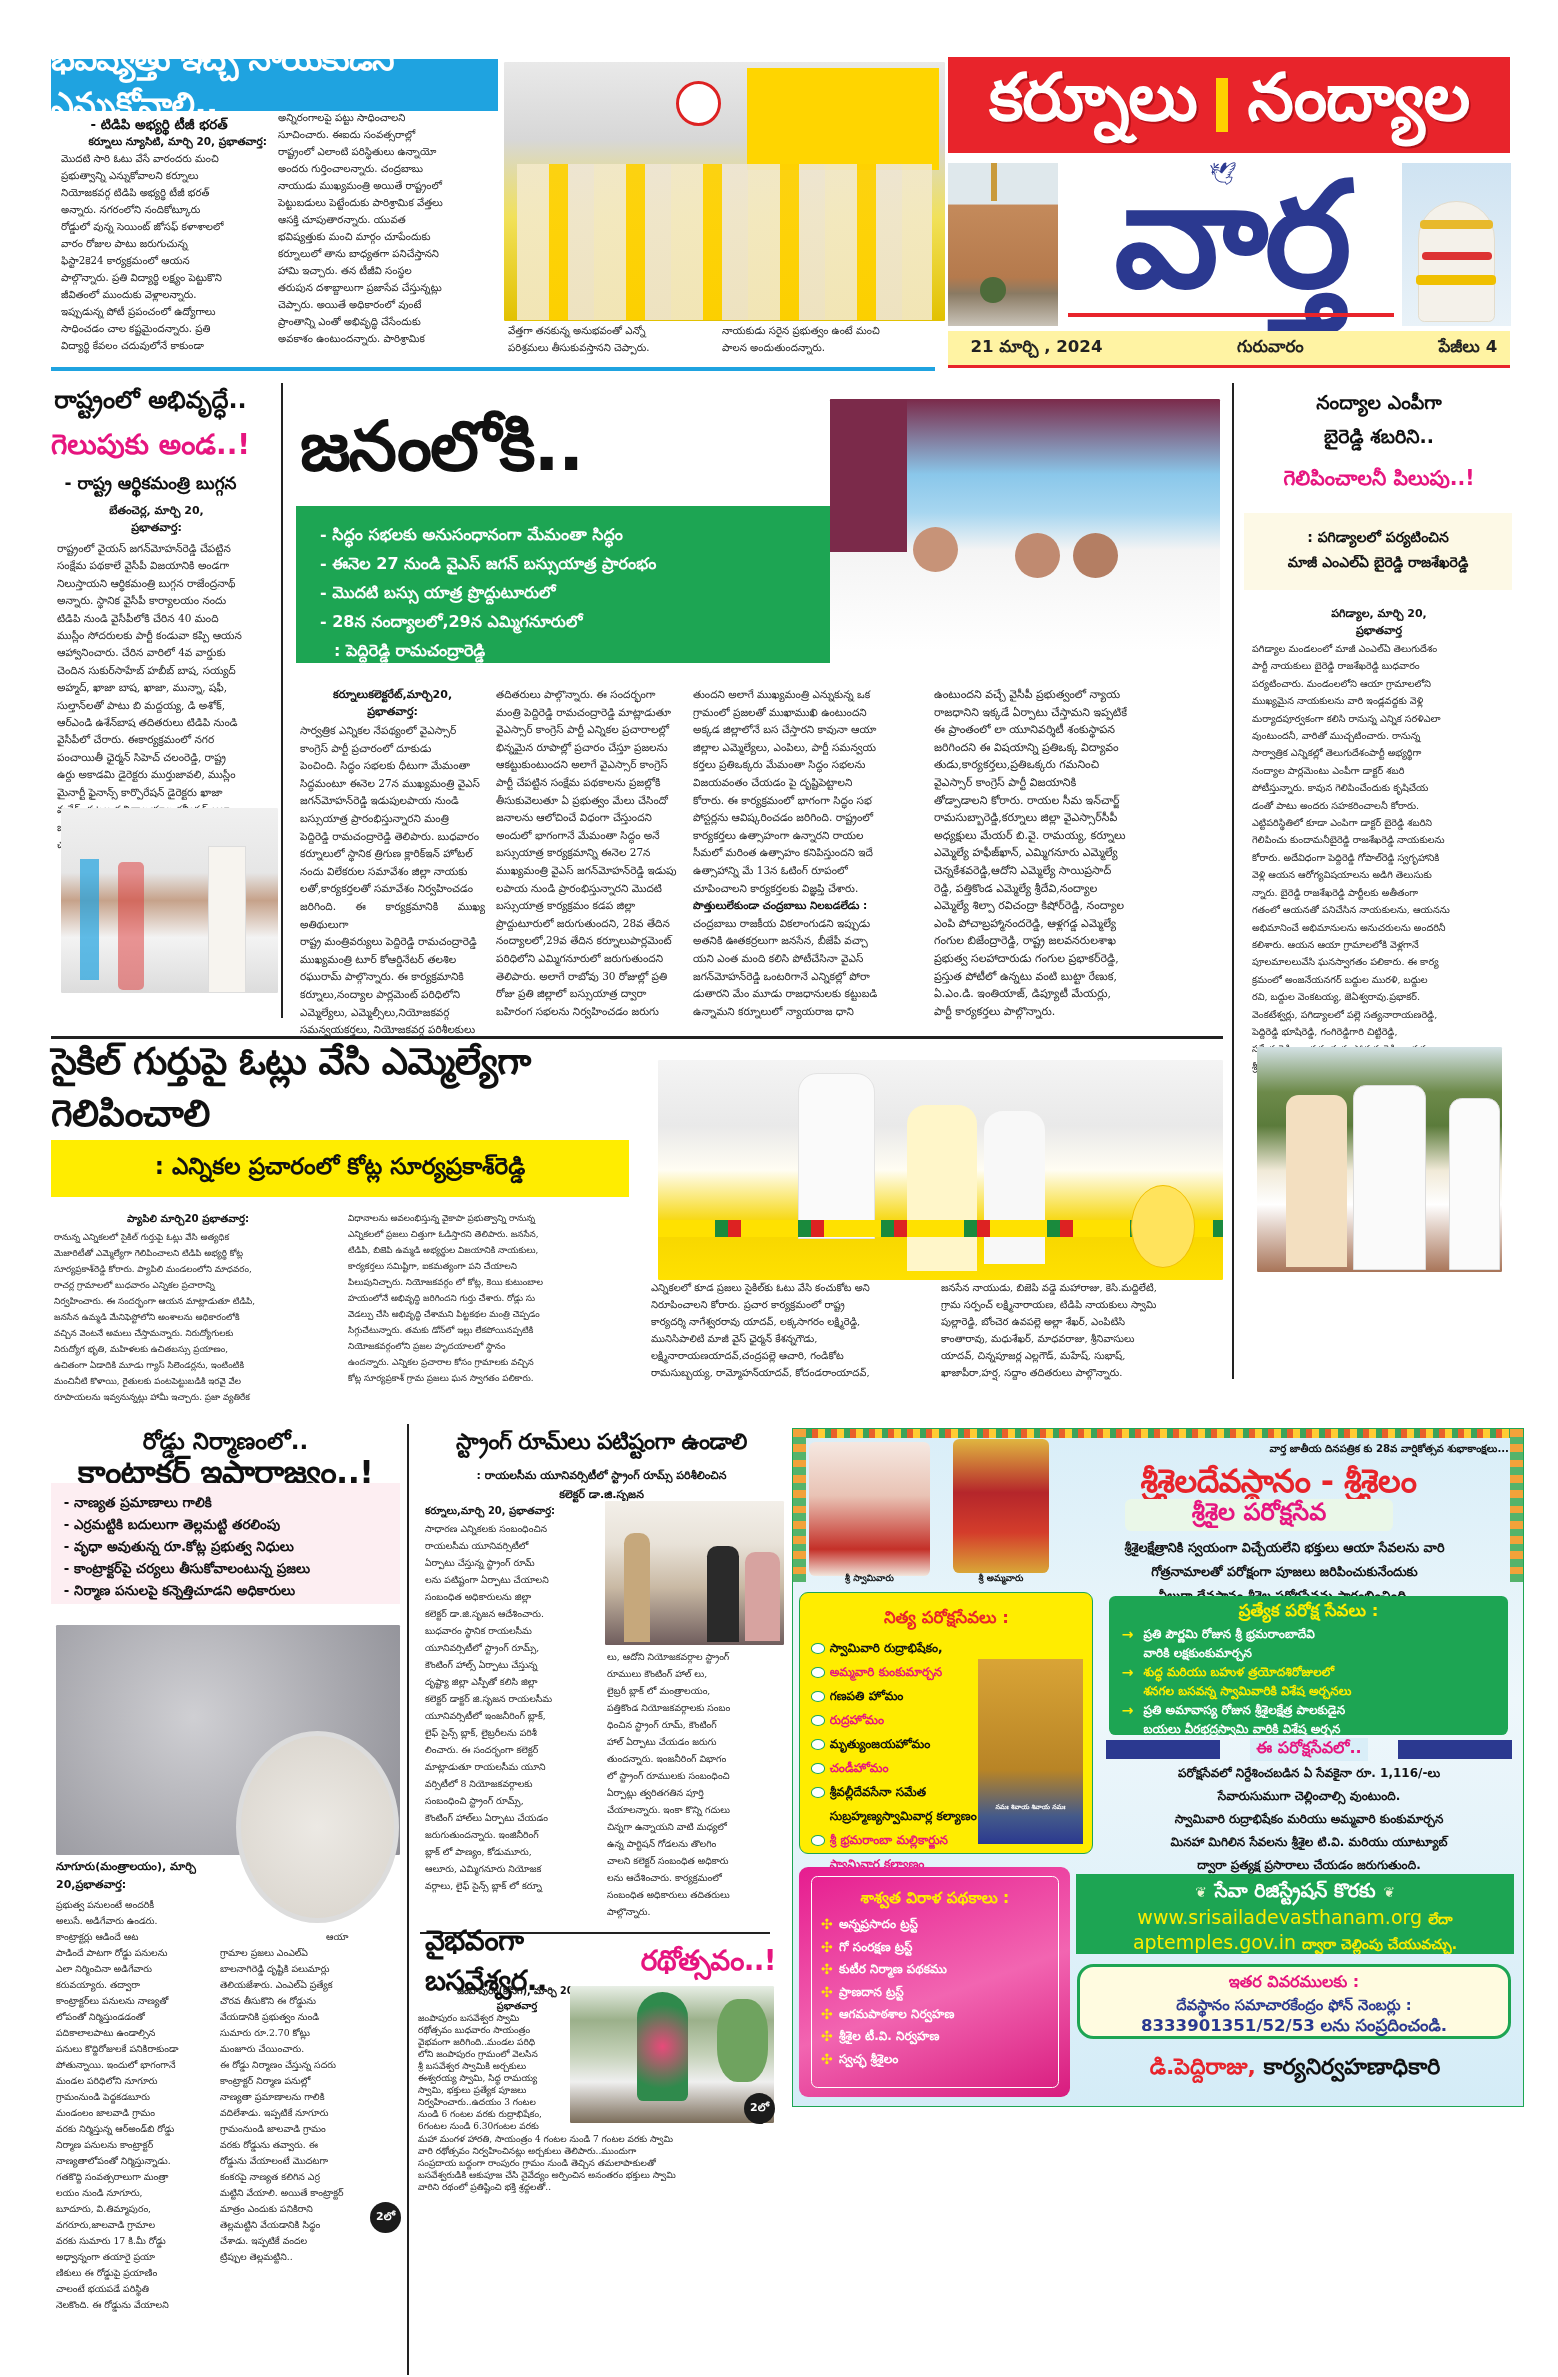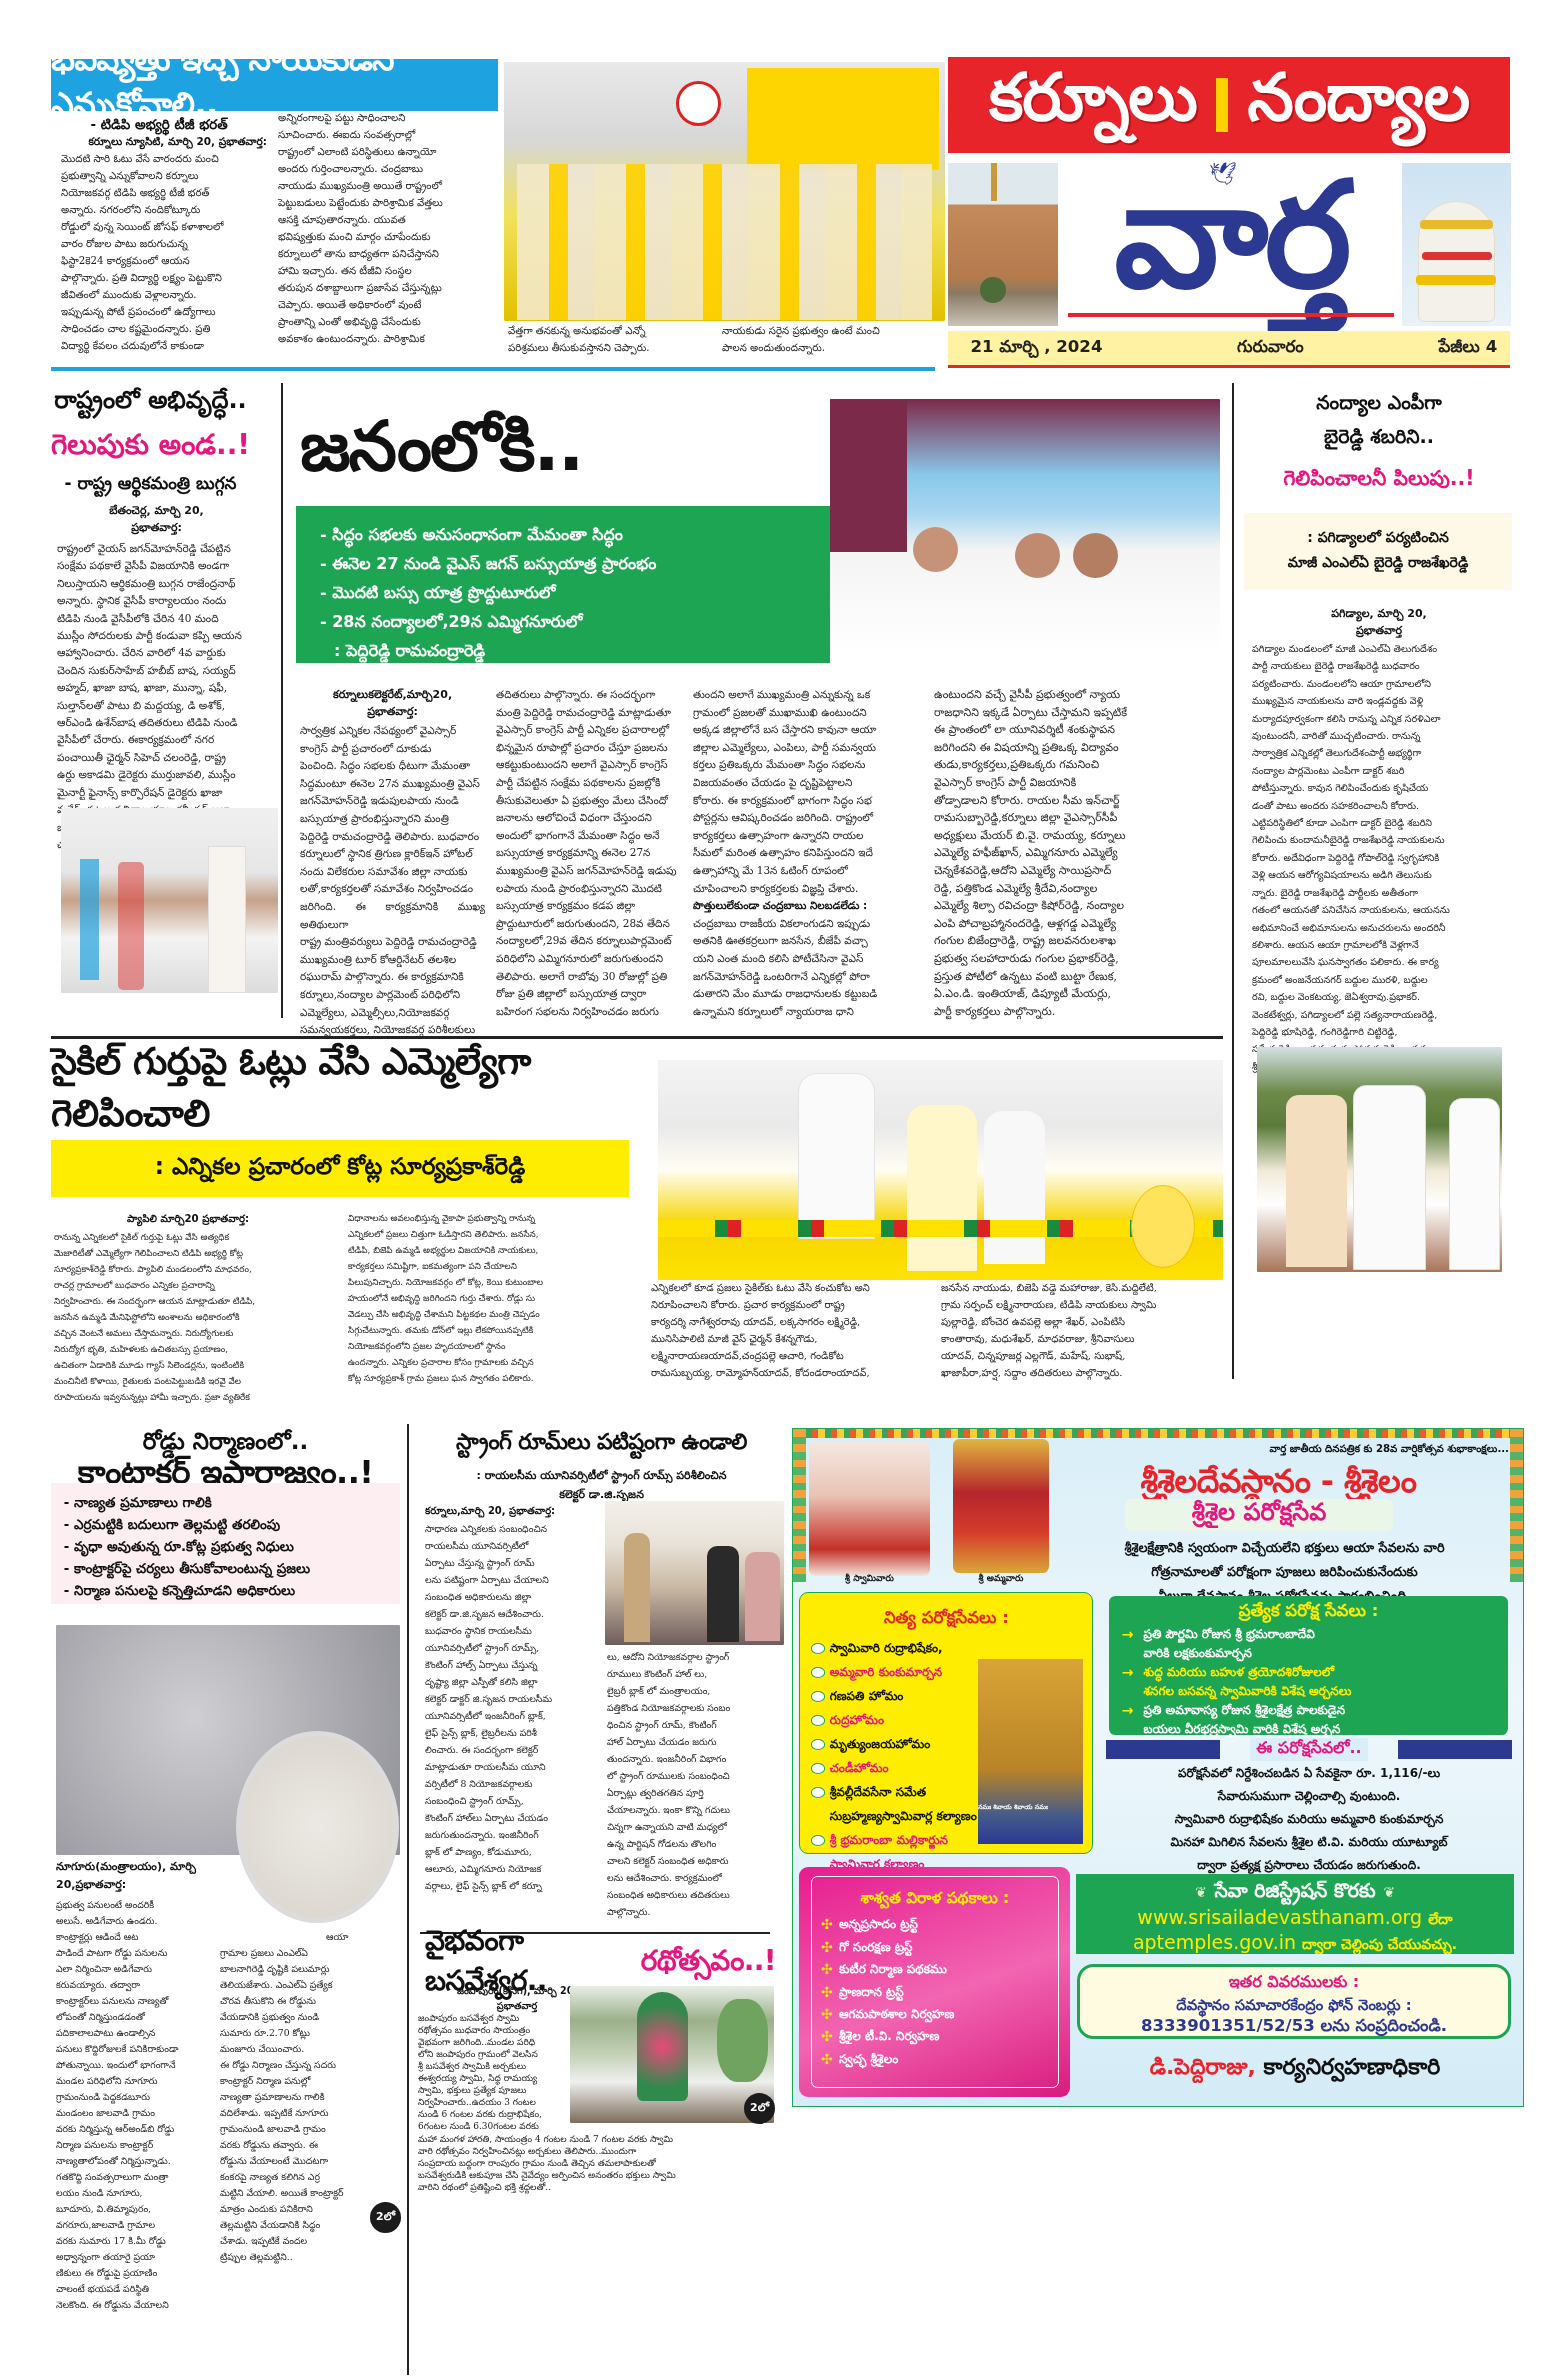--- a/index.html
+++ b/index.html
@@ -637,21 +637,21 @@
           <span class="bullet"></span>
           <span style="color: rgb(17, 17, 17);">శ్రీస్వామి అమ్మవార్ల ఏకాంతసేవ,</span>
         </div>
         <div class="ad-nitya">
           <span class="bullet"></span>
           <span style="color: rgb(230, 21, 127);">వేదాశీర్వచనం</span>
         </div>
       </div>
   </div>
   <div id="ad-gopuram" class="ad-abs">
-    <div style="position:absolute;left:0;bottom:32px;width:100%;text-align:left;color:#fff;font-size:6.4px;font-weight:bold;">నమః శివాయ శివాయ నమః</div>
+    <div style="position:absolute;left:0;bottom:32px;width:100%;text-align:center;color:#fff;font-size:6.4px;font-weight:bold;">నమః శివాయ శివాయ నమః</div>
   </div>
 
   <div id="ad-green" class="ad-abs">
     <div id="ad-green-title">ప్రత్యేక పరోక్ష సేవలు :</div>
     <div id="special-list">
         <div class="ad-special"><span class="arrow">→</span><span>ప్రతి పౌర్ణమి రోజున శ్రీ భ్రమరాంబాదేవి</span></div>
         <div class="ad-special"><span>వారికి లక్షకుంకుమార్చన</span></div>
         <div class="ad-special yellow"><span class="arrow">→</span><span>శుద్ధ మరియు బహుళ త్రయోదశిరోజులలో</span></div>
         <div class="ad-special yellow"><span>శనగల బసవన్న స్వామివారికి విశేష అర్చనలు</span></div>
         <div class="ad-special"><span class="arrow">→</span><span>ప్రతి అమావాస్య రోజున శ్రీశైలక్షేత్ర పాలకుడైన</span></div>

